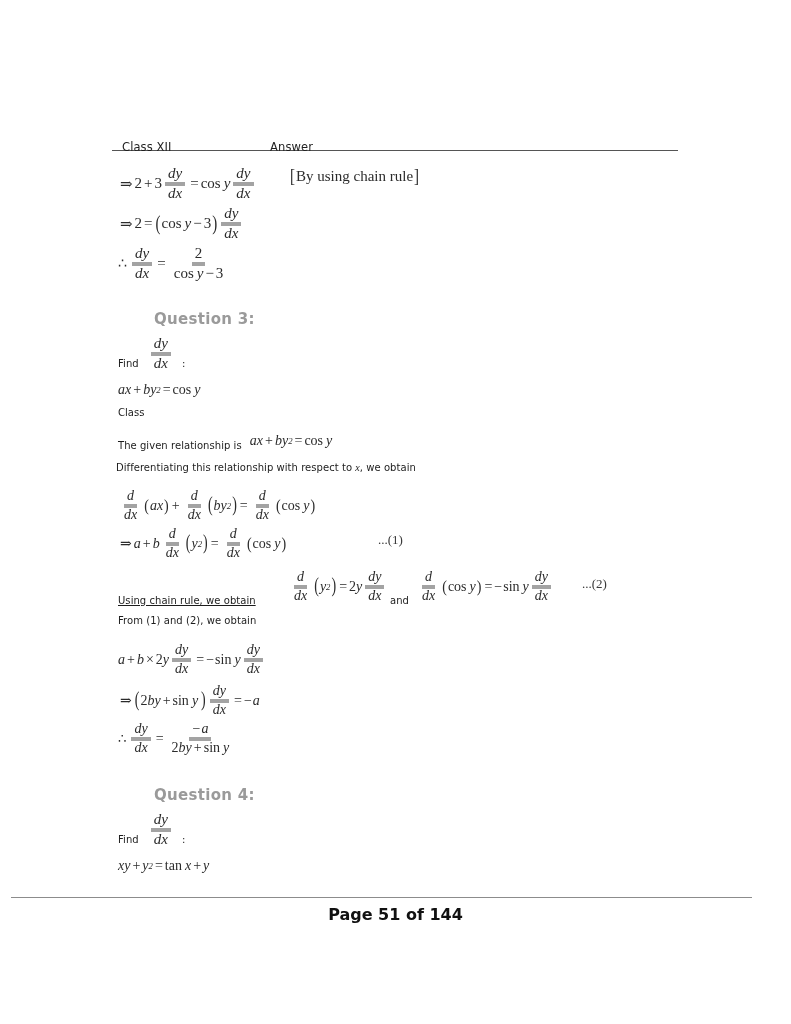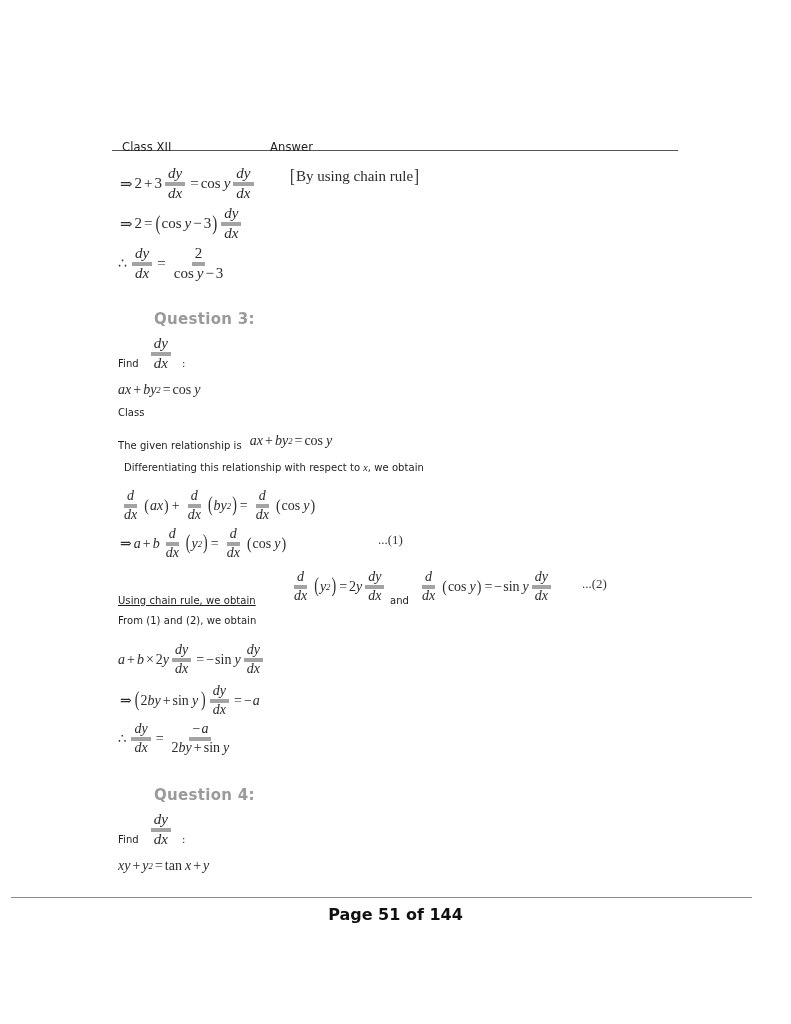--- a/index.html
+++ b/index.html
@@ -244,21 +244,21 @@
       <span class="op">+</span>
       <span>b</span>
         <span>y</span>
         <sup class="exp">2</sup>
       <span class="op">=</span>
       <span class="up">cos</span>
       <span style="padding-left:3px">y</span>
     </span>
   </div>
 
-  <div class="abs body-text" style="left:124px; top:461px;">
+  <div class="abs body-text" style="left:116px; top:461px;">
     <span>Differentiating this relationship with respect to </span><span class="inline-italic">x</span><span>, we obtain</span>
   </div>
 
   <div class="abs math m14" style="left:118px; top:489px;">
     <span class="frac">
       <span class="fnum">d</span>
       <span class="fden">dx</span>
     </span>
     <span class="paren-sm">(</span>
       <span>a</span>

